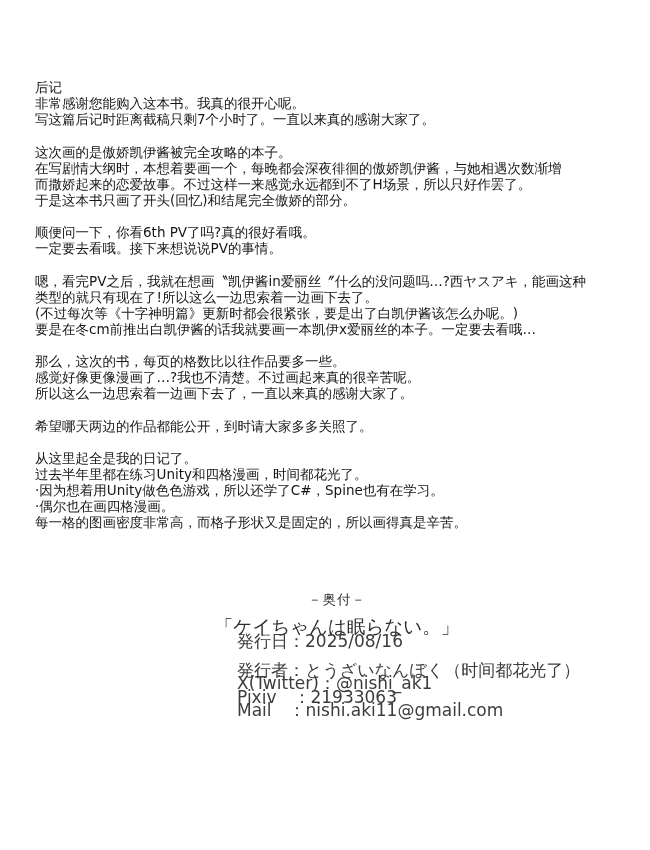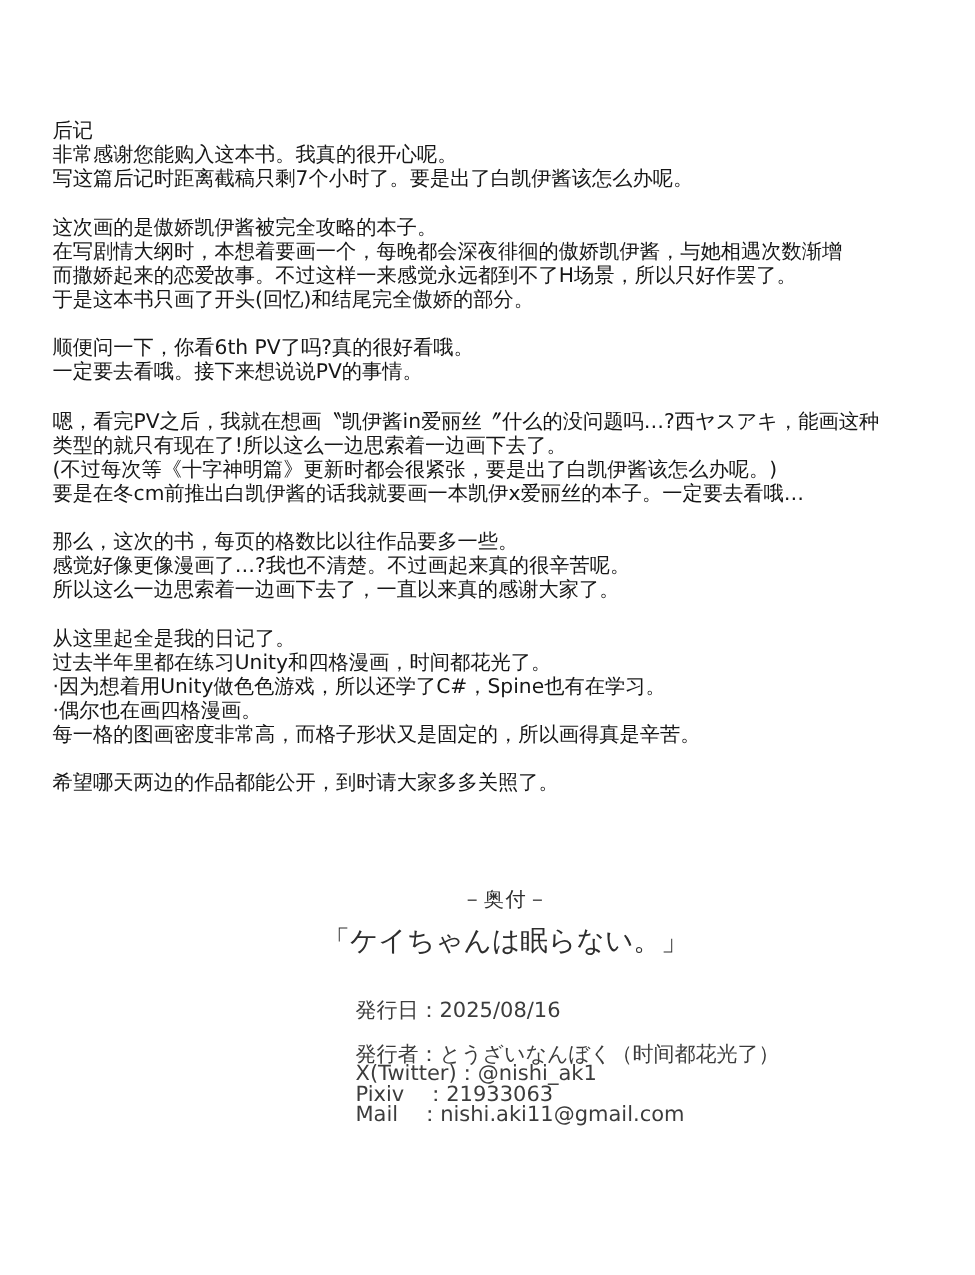--- a/index.html
+++ b/index.html
@@ -45,42 +45,42 @@
   }
   .book-title {
     top: 614px;
     font-size: 18.5px;
     color: #2e2e2e;
     transform: translateX(12px);
   }
   .colophon {
     position: absolute;
     left: 237px;
-    top: 668px;
+    top: 635px;
     color: #3c3c3c;
-    font-size: 14px;
+    font-size: 17px;
     line-height: 13.2px;
   }
   .colophon .line {
     white-space: pre;
   }
   .colophon-gap {
     height: 16px;
   }
 </style>
 </head>
 <body>
 
 <div class="page">
 
   <div class="afterword">
     <div class="para">
       <div class="line">后记</div>
       <div class="line">非常感谢您能购入这本书。我真的很开心呢。</div>
-      <div class="line">写这篇后记时距离截稿只剩7个小时了。要是出了白凯伊酱该怎么办呢。</div>
+      <div class="line">写这篇后记时距离截稿只剩7个小时了。一直以来真的感谢大家了。</div>
     </div>
     <div class="para">
       <div class="line">这次画的是傲娇凯伊酱被完全攻略的本子。</div>
       <div class="line">在写剧情大纲时，本想着要画一个，每晚都会深夜徘徊的傲娇凯伊酱，与她相遇次数渐增</div>
       <div class="line">而撒娇起来的恋爱故事。不过这样一来感觉永远都到不了H场景，所以只好作罢了。</div>
       <div class="line">于是这本书只画了开头(回忆)和结尾完全傲娇的部分。</div>
     </div>
     <div class="para">
       <div class="line">顺便问一下，你看6th PV了吗?真的很好看哦。</div>
       <div class="line">一定要去看哦。接下来想说说PV的事情。</div>
@@ -90,28 +90,28 @@
       <div class="line">类型的就只有现在了!所以这么一边思索着一边画下去了。</div>
       <div class="line">(不过每次等《十字神明篇》更新时都会很紧张，要是出了白凯伊酱该怎么办呢。)</div>
       <div class="line">要是在冬cm前推出白凯伊酱的话我就要画一本凯伊x爱丽丝的本子。一定要去看哦…</div>
     </div>
     <div class="para">
       <div class="line">那么，这次的书，每页的格数比以往作品要多一些。</div>
       <div class="line">感觉好像更像漫画了…?我也不清楚。不过画起来真的很辛苦呢。</div>
       <div class="line">所以这么一边思索着一边画下去了，一直以来真的感谢大家了。</div>
     </div>
     <div class="para">
+      <div class="line">希望哪天两边的作品都能公开，到时请大家多多关照了。</div>
+    </div>
+    <div class="para">
       <div class="line">从这里起全是我的日记了。</div>
       <div class="line">过去半年里都在练习Unity和四格漫画，时间都花光了。</div>
       <div class="line">·因为想着用Unity做色色游戏，所以还学了C#，Spine也有在学习。</div>
       <div class="line">·偶尔也在画四格漫画。</div>
       <div class="line">每一格的图画密度非常高，而格子形状又是固定的，所以画得真是辛苦。</div>
-    </div>
-    <div class="para">
-      <div class="line">希望哪天两边的作品都能公开，到时请大家多多关照了。</div>
     </div>
   </div>
 
   <div class="center-block okuzuke-heading">－奥付－</div>
 
   <div class="center-block book-title">「ケイちゃんは眠らない。」</div>
 
   <div class="colophon">
     <div class="line">発行日：2025/08/16</div>
     <div class="colophon-gap"></div>

